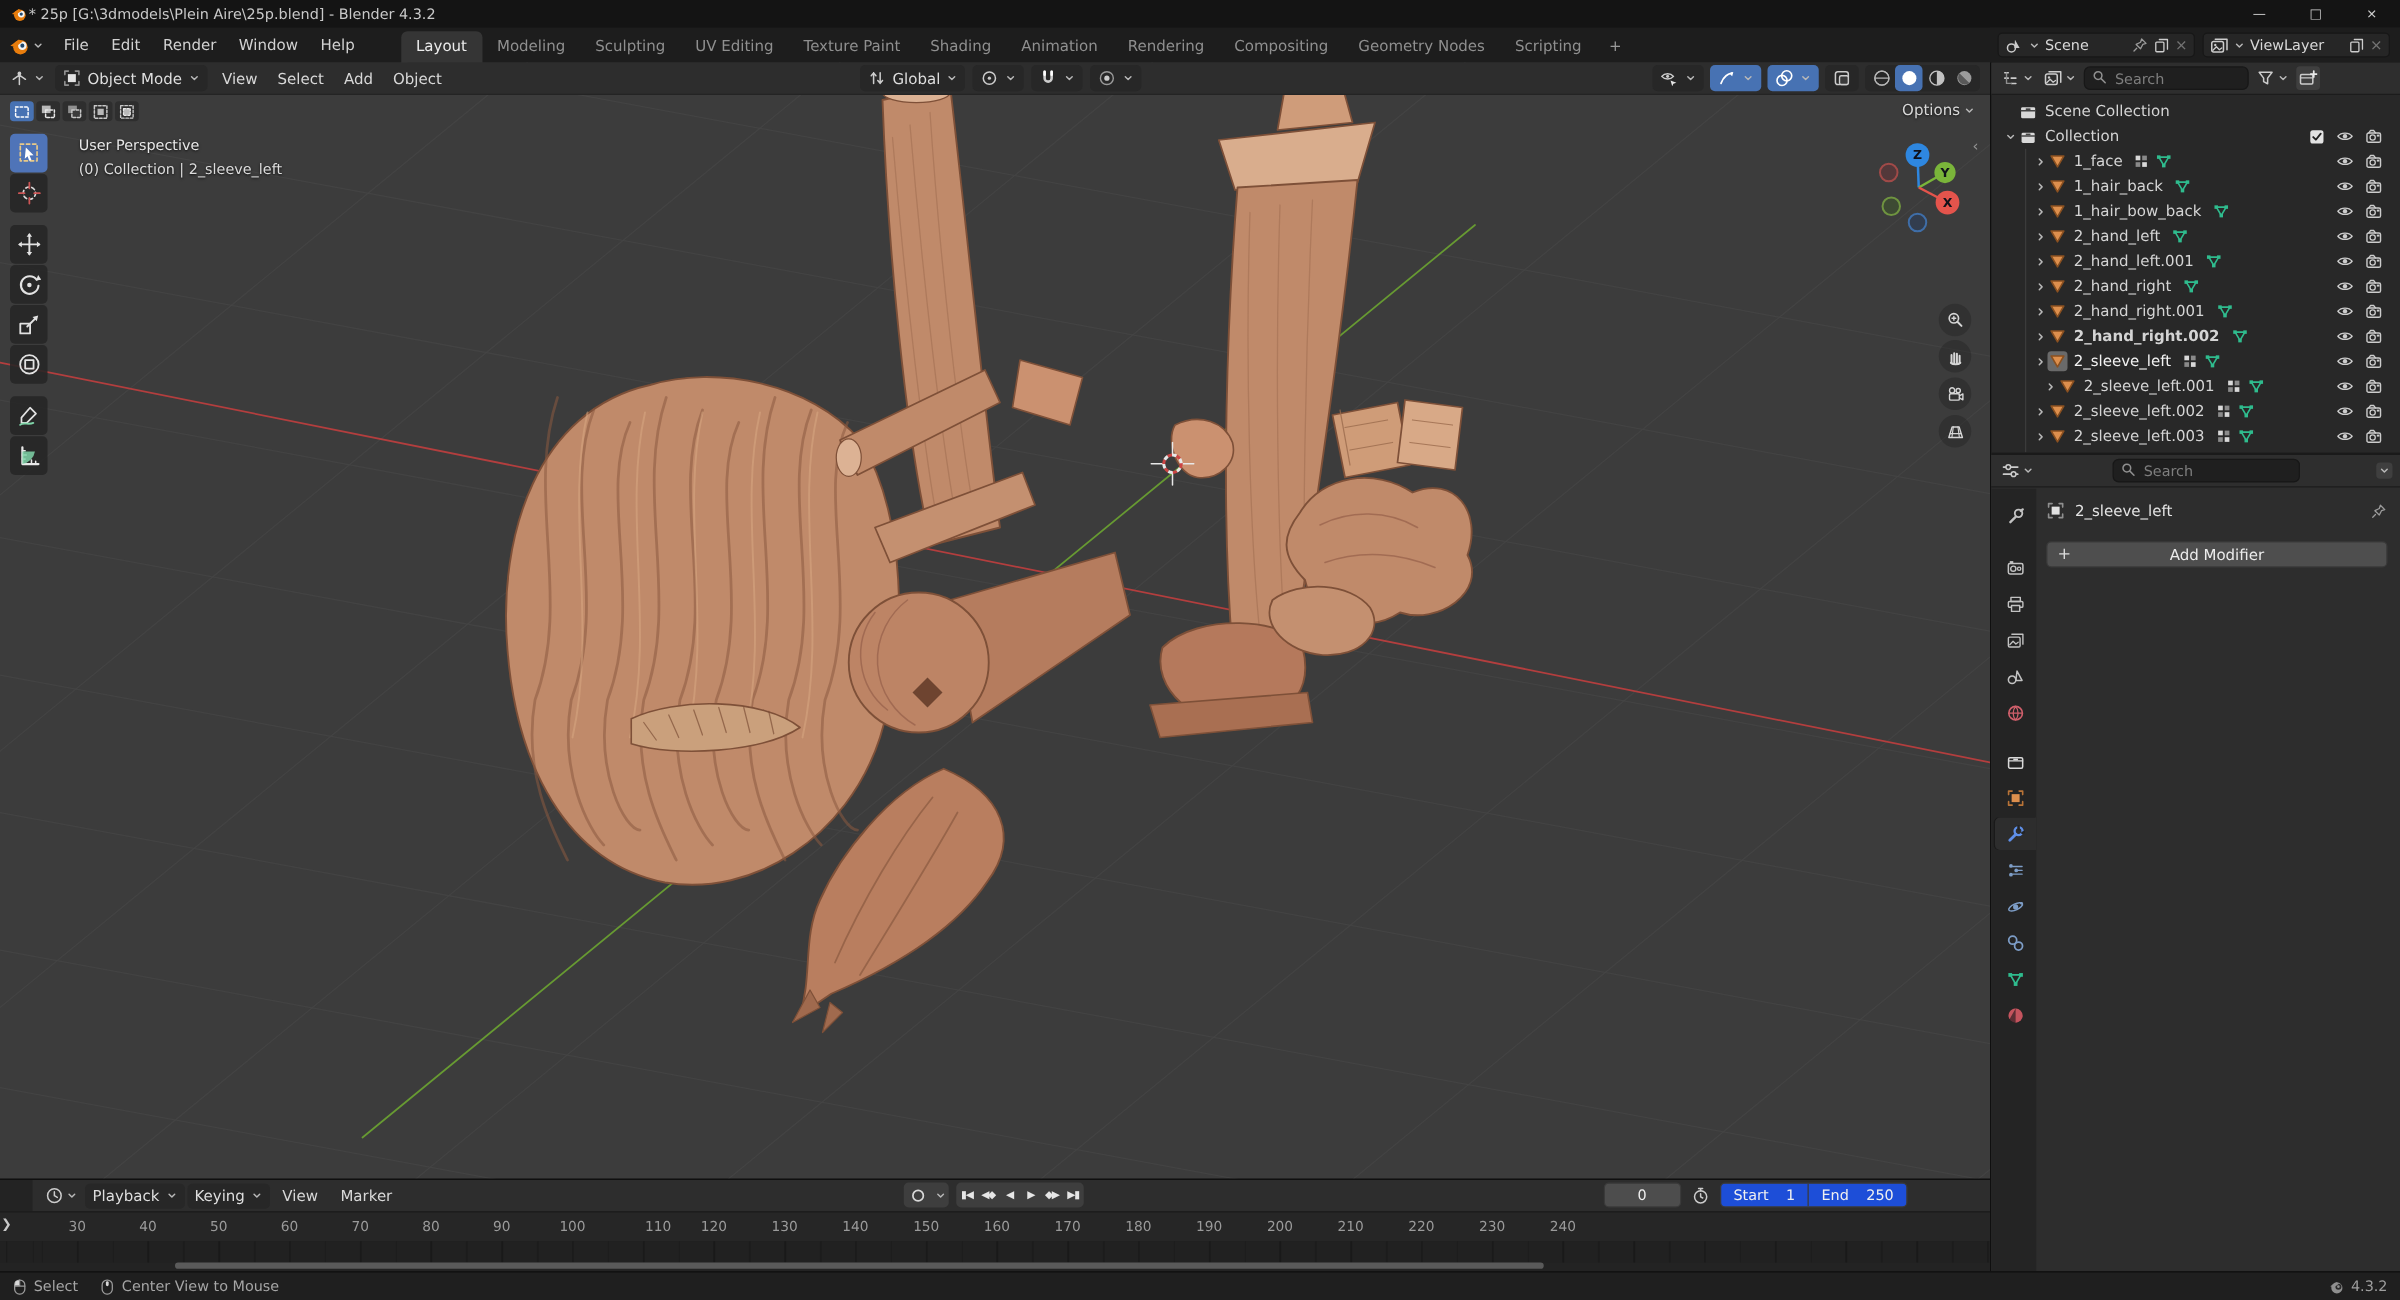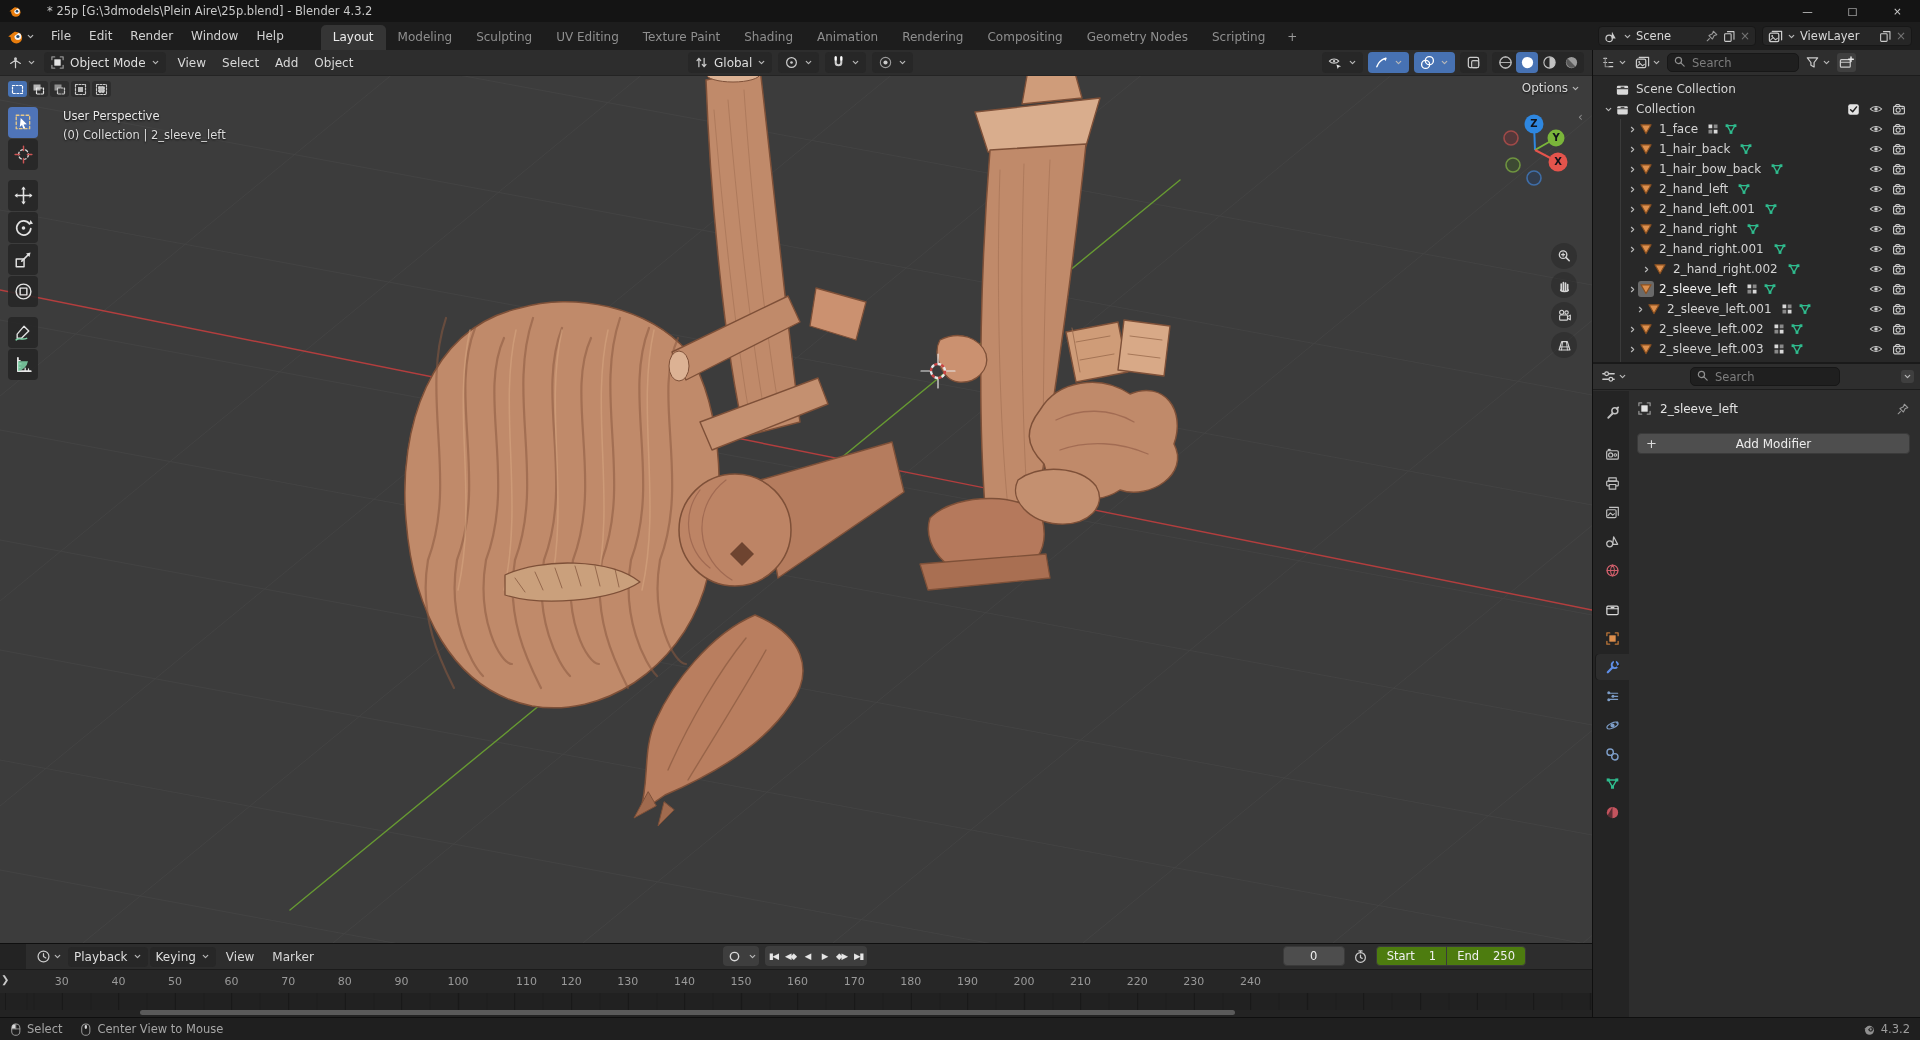--- a/index.html
+++ b/index.html
@@ -3,21 +3,21 @@
 <meta charset="utf-8">
 <style>
   * { margin:0; padding:0; box-sizing:border-box; }
   html,body { width:1920px; height:1040px; background:#111; }
   #app { position:relative; width:1920px; height:1040px; overflow:hidden;
          font-family:"DejaVu Sans","Liberation Sans",sans-serif; font-size:12px; color:#d2d2d2; }
   svg { display:block; }
 
   
   #titlebar { position:absolute; top:0; left:0; right:0; height:22px; background:#141414;
-              display:flex; align-items:center; padding-left:8px; gap:24px; color:#c9c9c9; font-size:11.5px; }
+              display:flex; align-items:center; padding-left:8px; gap:0; color:#c9c9c9; font-size:11.5px; }
   #win-controls { position:absolute; right:0; top:0; height:22px; display:flex; }
   #win-controls .wbtn { width:45px; height:22px; display:flex; align-items:center; justify-content:center;
                         color:#cfcfcf; font-size:10.5px; }
 
   
   #menubar { position:absolute; top:22px; left:0; right:0; height:28px; background:#1d1d1d;
              display:flex; align-items:center; }
   #app-menu-btn { display:flex; align-items:center; gap:2px; padding:0 7px; height:100%; }
   .menu-item { padding:3px 9px; border-radius:4px; color:#d2d2d2; }
   #workspace-tabs { display:flex; align-items:flex-end; height:100%; margin-left:28px; }
@@ -112,21 +112,21 @@
   #timeline { position:absolute; top:943px; left:0; width:1592px; height:74px; background:#232323; border-top:1px solid #0f0f0f; }
   #tl-header { height:25px; background:#2d2d2d; display:flex; align-items:center; gap:4px; padding:0 8px; position:relative;margin-left:26px; }
   #tl-transport { position:absolute; left:697px; top:2px; display:flex; gap:6px; align-items:center; }
   .t-group { display:flex; background:#3e3e3e; border-radius:4px; overflow:hidden; }
   .t-btn { width:17px; height:20px; display:flex; align-items:center; justify-content:center;
            color:#e6e6e6; font-size:8.5px; letter-spacing:-1px; }
   #tl-right { position:absolute; right:66px; top:2px; display:flex; gap:6px; align-items:center; }
   .field { background:#4d4d4d; border:1px solid #3a3a3a; border-radius:4px; height:20px; display:flex;
            align-items:center; justify-content:center; color:#f0f0f0; font-size:11.5px; }
   #frame-field { width:62px; }
-  .range-group { display:flex; background:#4d7c0f; border:1px solid #3a3a3a; border-radius:4px; height:20px; }
+  .range-group { display:flex; background:#1d4ed8; border:1px solid #3a3a3a; border-radius:4px; height:20px; }
   .range-cell { display:flex; align-items:center; gap:14px; padding:0 10px; color:#f0f0f0; font-size:11.5px; }
   .range-cell + .range-cell { border-left:1px solid #3a3a3a; }
   #tl-ruler { position:relative; height:24px; background:#262626; border-top:1px solid #1b1b1b; }
   .tick-label { position:absolute; top:5px; transform:translateX(-50%); color:#9a9a9a; font-size:11px; }
   #tl-ticks { position:relative; height:17px; background-color:#212121;
     background-image: repeating-linear-gradient(90deg,#191919 0 1px,transparent 1px 56.6px),
                       repeating-linear-gradient(90deg,#1c1c1c 0 1px,transparent 1px 28.3px);
     background-position:5px 0,33.5px 0; }
   #playhead { position:absolute; left:1px; top:30px; color:#c8c8c8; font-size:10px; }
   #tl-scrollbar { position:absolute; left:140px; bottom:2px; width:1095px; height:5px; background:#5a5a5a; border-radius:3px; }
@@ -1033,21 +1033,21 @@
                 <span>
                   <svg width="14" height="14" viewBox="0 0 16 16" fill="none" stroke-linecap="round" stroke-linejoin="round" xmlns="http://www.w3.org/2000/svg">
                     <rect x="1.8" y="5" width="12.4" height="8.5" rx="1.5" stroke="#cccccc" stroke-width="1.3"></rect>
                     <circle cx="7" cy="9.2" r="2.4" stroke="#ccc" stroke-width="1.2"></circle>
                     <rect x="10.8" y="6.5" width="2.4" height="1.8" fill="#ccc"></rect>
                     <path d="M3.5 5 L5 2.8 H8 L9.5 5" stroke="#cccccc" stroke-width="1.3"></path>
                   </svg>
                 </span>
               </div>
             </div>
-            <div class="o-row" style="padding-left: 46px;">
+            <div class="o-row" style="padding-left: 32px; font-weight: bold;">
               <span class="exp">
                 <svg width="9" height="9" viewBox="0 0 10 10" fill="none" stroke-linecap="round" stroke-linejoin="round" xmlns="http://www.w3.org/2000/svg">
                   <path d="M3.8 2.5 L6.3 5 L3.8 7.5" stroke="#b8b8b8" stroke-width="1.3"></path>
                 </svg>
               </span>
               <span>
                 <svg width="14" height="14" viewBox="0 0 16 16" fill="none" stroke-linecap="round" stroke-linejoin="round" xmlns="http://www.w3.org/2000/svg">
                   <path d="M2.2 3.2 H13.8 L8 13.2 Z" fill="#dd8f4d" stroke="#8a5020" stroke-width="1.4"></path>
                 </svg>
               </span>

